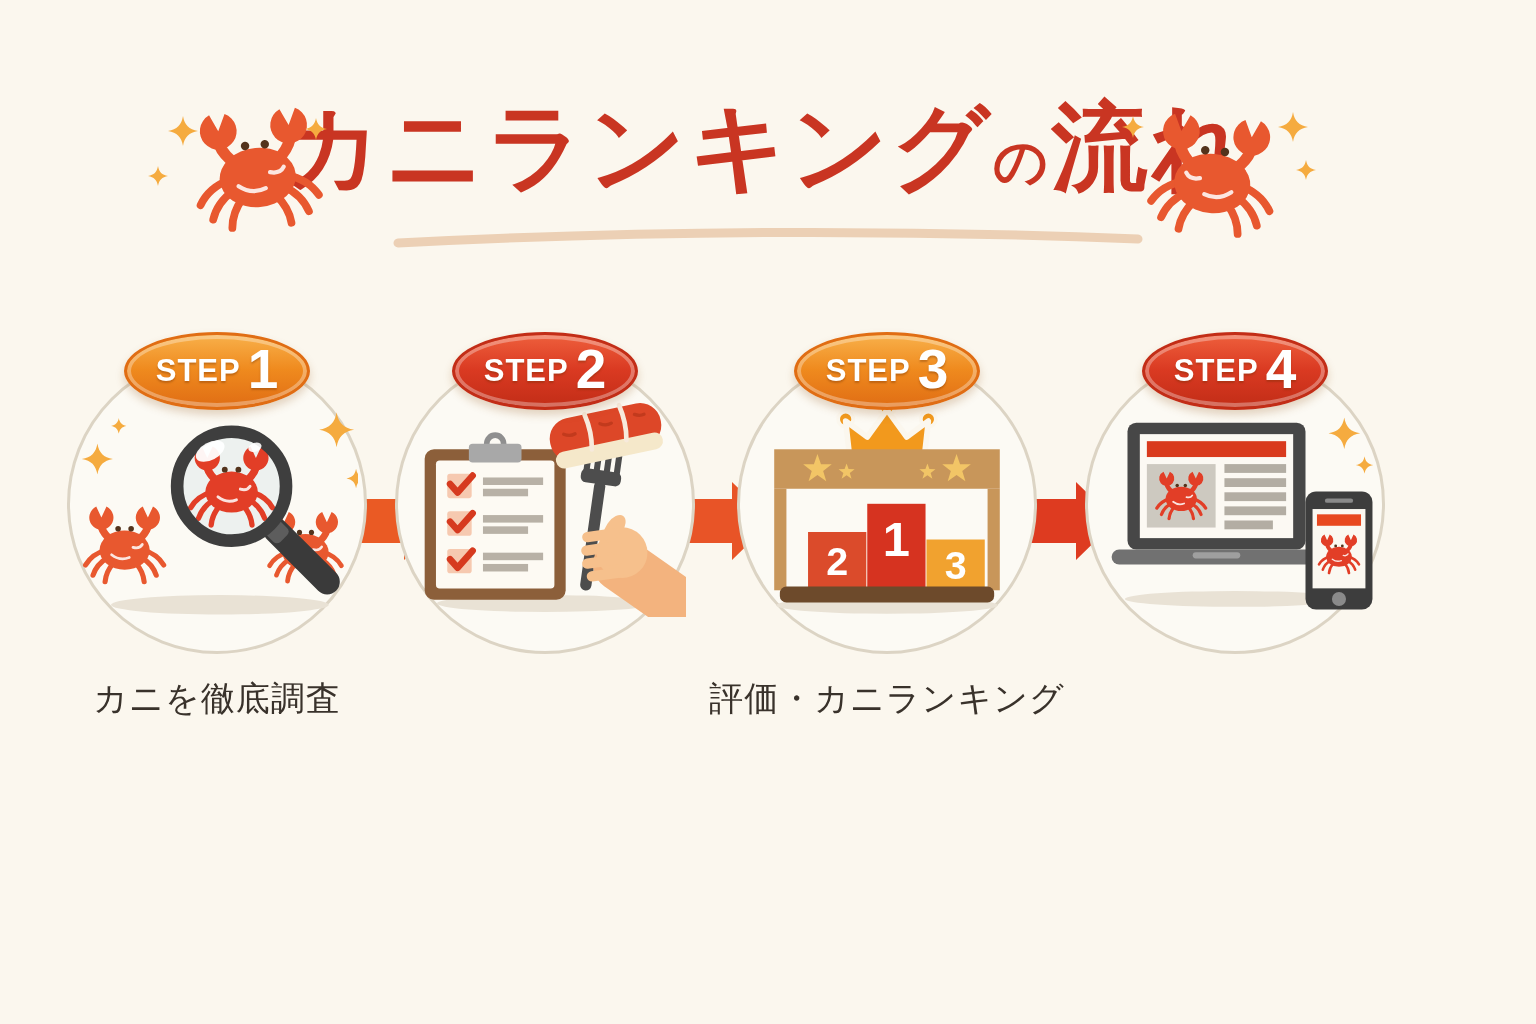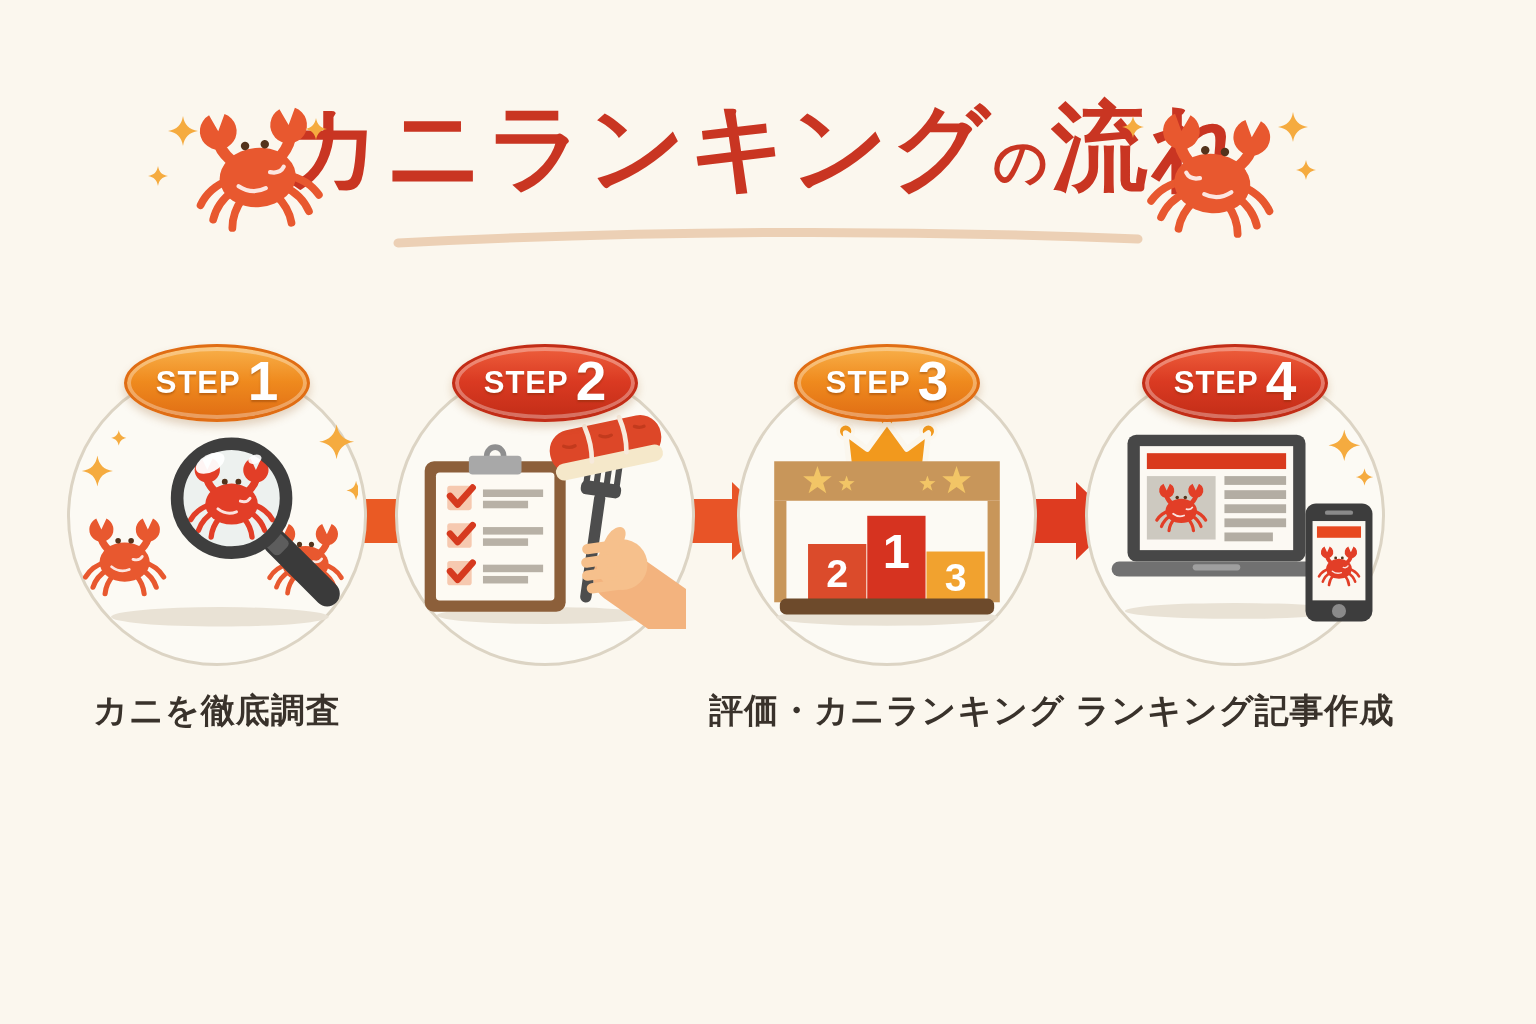--- a/index.html
+++ b/index.html
@@ -19,21 +19,21 @@
     white-space:nowrap;
   }
   .title .particle { font-size:54px; }
   .header-crab { position:absolute; width:142px; height:130px; }
   .header-crab.left  { left:186px; top:104px; transform:rotate(-5deg); }
   .header-crab.right { left:1142px; top:110px; transform:scaleX(-1) rotate(-5deg); }
   .deco-sparkle { position:absolute; }
   .underline-svg { position:absolute; top:222px; left:50%; transform:translateX(-50%); }
 
   
-  .step { position:absolute; top:344px; width:300px; }
+  .step { position:absolute; top:332px; width:300px; }
   .badge {
     position:relative; z-index:3; width:186px; height:78px; margin:0 auto;
     border-radius:50%; display:flex; align-items:center; justify-content:center;
     gap:7px; color:#fff;
     box-shadow: inset 0 0 0 4px rgba(255,255,255,.32), 0 5px 9px rgba(150,90,30,.25);
   }
   .badge[data-variant="orange"] {
     background: linear-gradient(180deg, #f8b04a 0%, var(--badge-orange,#ef8a1e) 48%, var(--badge-orange-dark,#e06d14) 100%);
     border:3px solid var(--badge-orange-dark,#e06d14);
   }
@@ -48,21 +48,21 @@
     position:relative; z-index:1; margin-top:-56px;
     width:300px; height:300px; border-radius:50%;
     background:var(--circle-fill,#fcfaf4);
     border:3px solid var(--circle-border,#dcd4c4);
     display:flex; align-items:center; justify-content:center;
   }
   .circle svg.icon { width:282px; height:auto; }
 
   .step-label {
     margin-top:22px; width:380px; margin-left:-40px; text-align:center;
-    font-size:34px; font-weight:bold; letter-spacing:1px;
+    font-size:34px; font-weight:normal; letter-spacing:1px;
     color:var(--label-color,#39322b); white-space:nowrap;
   }
 
   .arrow { position:absolute; width:92px; height:78px; }
 
   
   .c-crab-orange { color: var(--crab-orange,#e8582f); }
   .c-crab-red    { color: var(--crab-red,#e23e27); }
   .f-sparkle { fill: var(--sparkle,#f5ab3f); }
   .f-gold    { fill: var(--star-gold,#f2c566); }
@@ -302,21 +302,20 @@
           <rect x="262" y="114" width="32" height="5" rx="2.5" fill="#8a8a8a"></rect>
           <rect x="248" y="126" width="60" height="90" fill="#fbf8f1"></rect>
           <rect x="253" y="132" width="50" height="13" fill="#e8481f"></rect>
           <use href="#crab" x="251" y="152" width="54" height="50" class="c-crab-red"></use>
           <circle cx="278" cy="228" r="8" fill="#8a8a8a"></circle>
         </g>
         <use href="#sparkle" x="266" y="22" width="36" height="36" class="f-sparkle"></use>
         <use href="#sparkle" x="297" y="66" width="20" height="20" class="f-sparkle"></use>
       </svg>
     </div>
-    <div class="step-label">ランキング記事作成</div>
   </section>
 
   <svg class="arrow" style="left:352px;top:482px" viewBox="0 0 92 78">
     <polygon points="0,17 52,17 52,0 92,39 52,78 52,61 0,61 11,39" fill="#ea5a24"></polygon>
   </svg>
   <svg class="arrow" style="left:680px;top:482px" viewBox="0 0 92 78">
     <polygon points="0,17 52,17 52,0 92,39 52,78 52,61 0,61 11,39" fill="#e85427"></polygon>
   </svg>
   <svg class="arrow" style="left:1024px;top:482px" viewBox="0 0 92 78">
     <polygon points="0,17 52,17 52,0 92,39 52,78 52,61 0,61 11,39" fill="#de3b20"></polygon>

